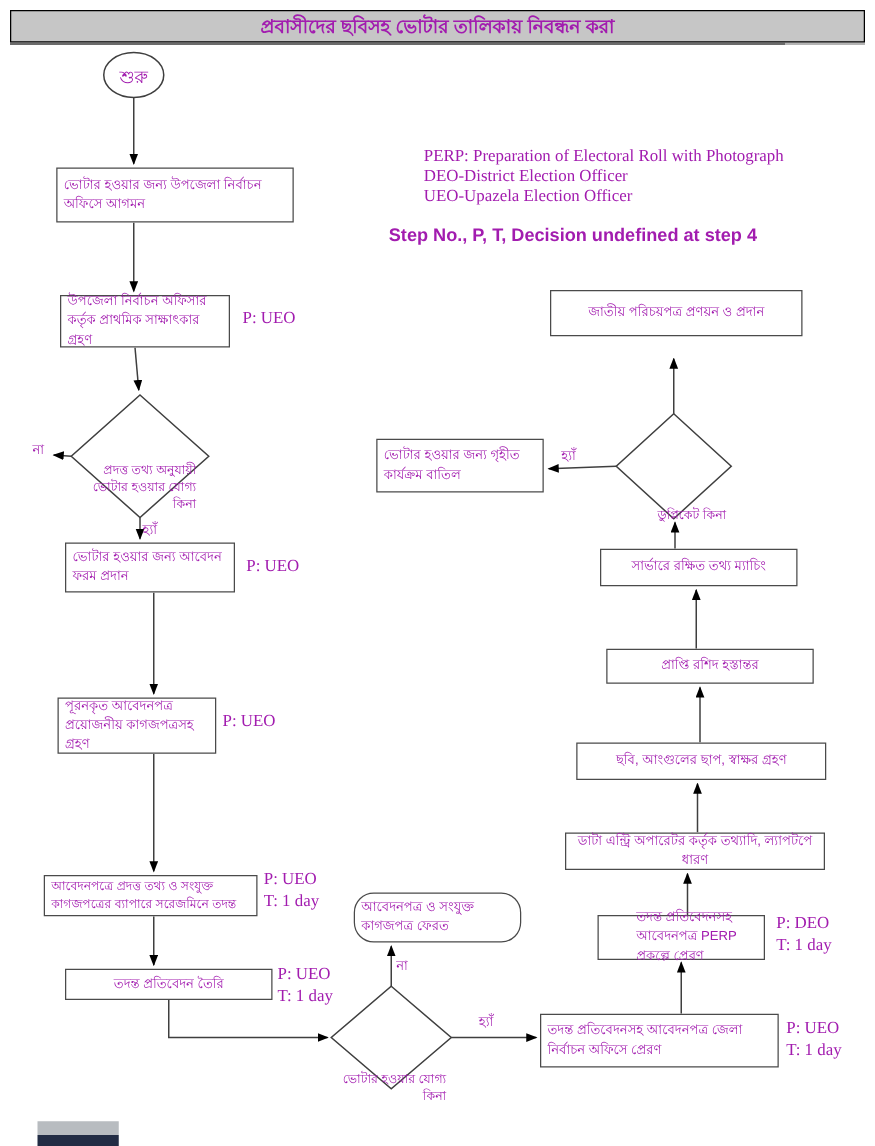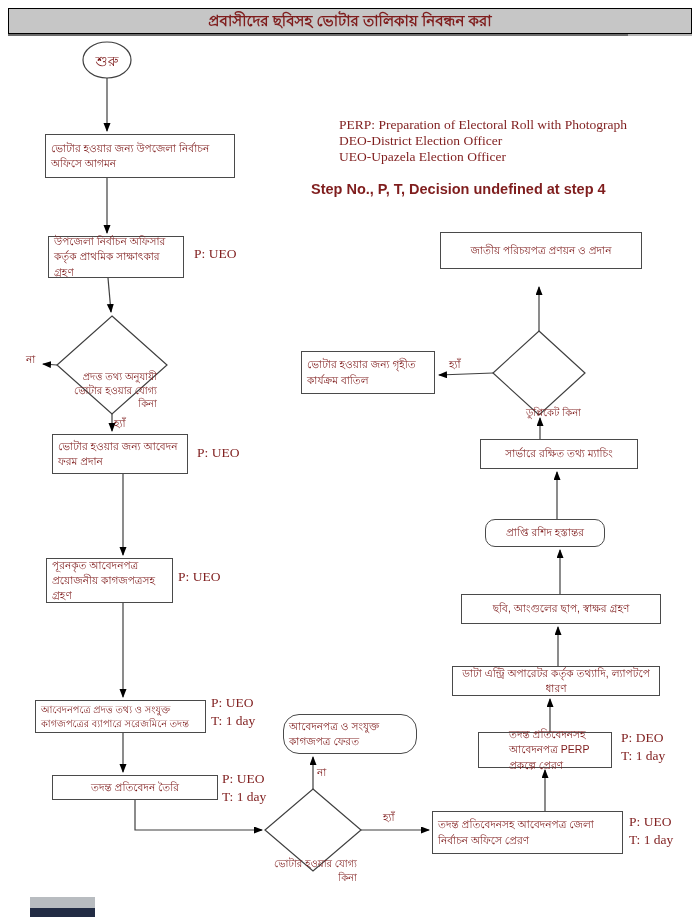--- a/index.html
+++ b/index.html
@@ -1,17 +1,17 @@
 <!DOCTYPE html>
 <html><head>
 <meta charset="utf-8">
 <style>
   html,body{margin:0;padding:0;background:#fff;}
   .canvas{position:relative;width:700px;height:917px;background:#fff;overflow:hidden;
-          font-family:"Liberation Sans",sans-serif;color:#7f1d1d;}
+          font-family:"Liberation Sans",sans-serif;color:#a21caf;}
   svg.connectors{position:absolute;left:0;top:0;z-index:1;}
   .titlebar{position:absolute;left:8px;top:8px;width:682px;height:24px;background:#c6c6c6;
             border:1px solid #000;display:flex;align-items:center;justify-content:center;
             font-weight:bold;font-size:15px;z-index:3;}
   .title-underline{position:absolute;left:8px;top:34px;width:620px;height:2px;background:#6b6b6b;z-index:2;}
   .title-underline-light{position:absolute;left:628px;top:34px;width:64px;height:2px;background:#b4b4b4;z-index:2;}
   .box{position:absolute;background:#fff;border:1px solid #4a4a4a;font-size:10.5px;line-height:1.45;
        padding:2px 5px;display:flex;align-items:center;z-index:3;box-sizing:border-box;}
   .box.center{justify-content:center;text-align:center;}
   .dtext{position:absolute;text-align:right;font-size:10px;line-height:1.35;z-index:3;margin-top:40px;}
@@ -141,21 +141,21 @@
   </div>
 
   <div class="box center" style="left:452px;top:666px;width:208px;height:30px;">
     <span>ডাটা এন্ট্রি অপারেটর কর্তৃক তথ্যাদি, ল্যাপটপে ধারণ</span>
   </div>
 
   <div class="box center" style="left:461px;top:594px;width:200px;height:30px;">
     <span>ছবি, আংগুলের ছাপ, স্বাক্ষর গ্রহণ</span>
   </div>
 
-  <div class="box center" style="left:485px;top:519px;width:120px;height:28px;border-radius:10px;">
+  <div class="box center" style="left:485px;top:519px;width:166px;height:28px;">
     <span>প্রাপ্তি রশিদ হস্তান্তর</span>
   </div>
 
   <div class="box center" style="left:480px;top:439px;width:158px;height:30px;">
     <span>সার্ভারে রক্ষিত তথ্য ম্যাচিং</span>
   </div>
 
   <div class="dtext" style="left:497px;top:366px;width:84px;">ডুপ্লিকেট কিনা</div>
   <div class="flabel" style="left:449px;top:357px;">হ্যাঁ</div>
 

